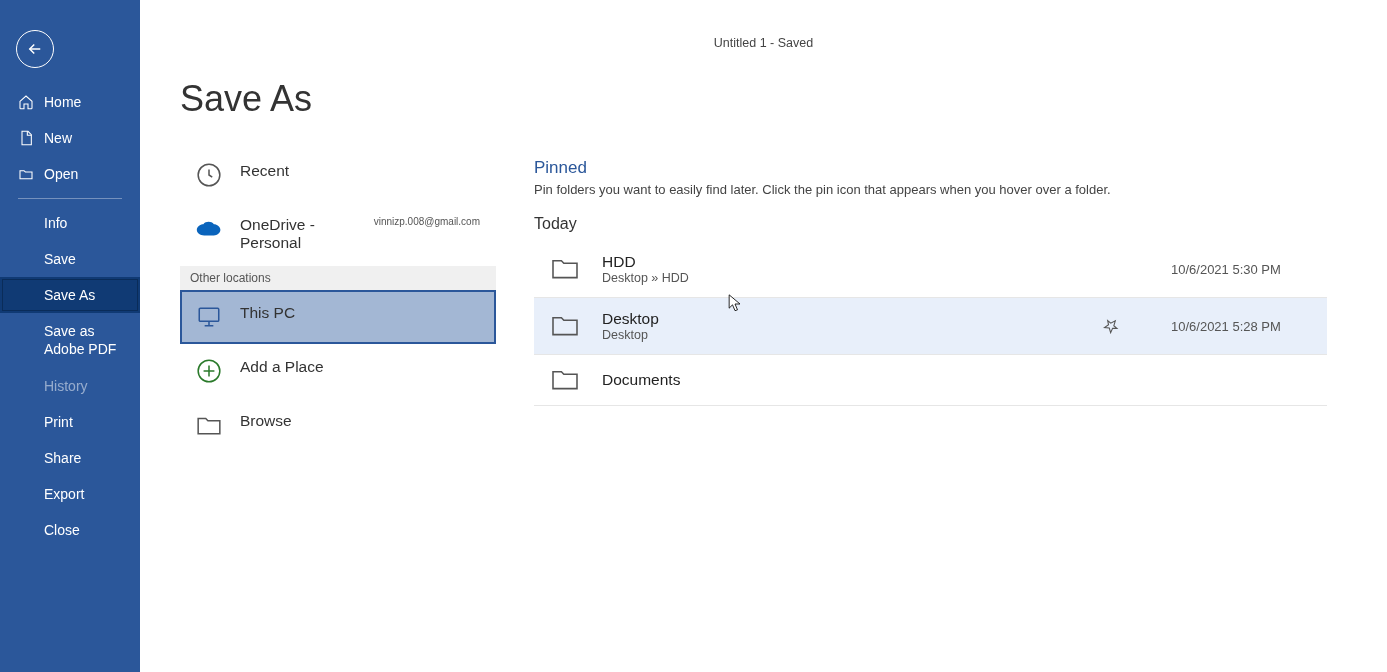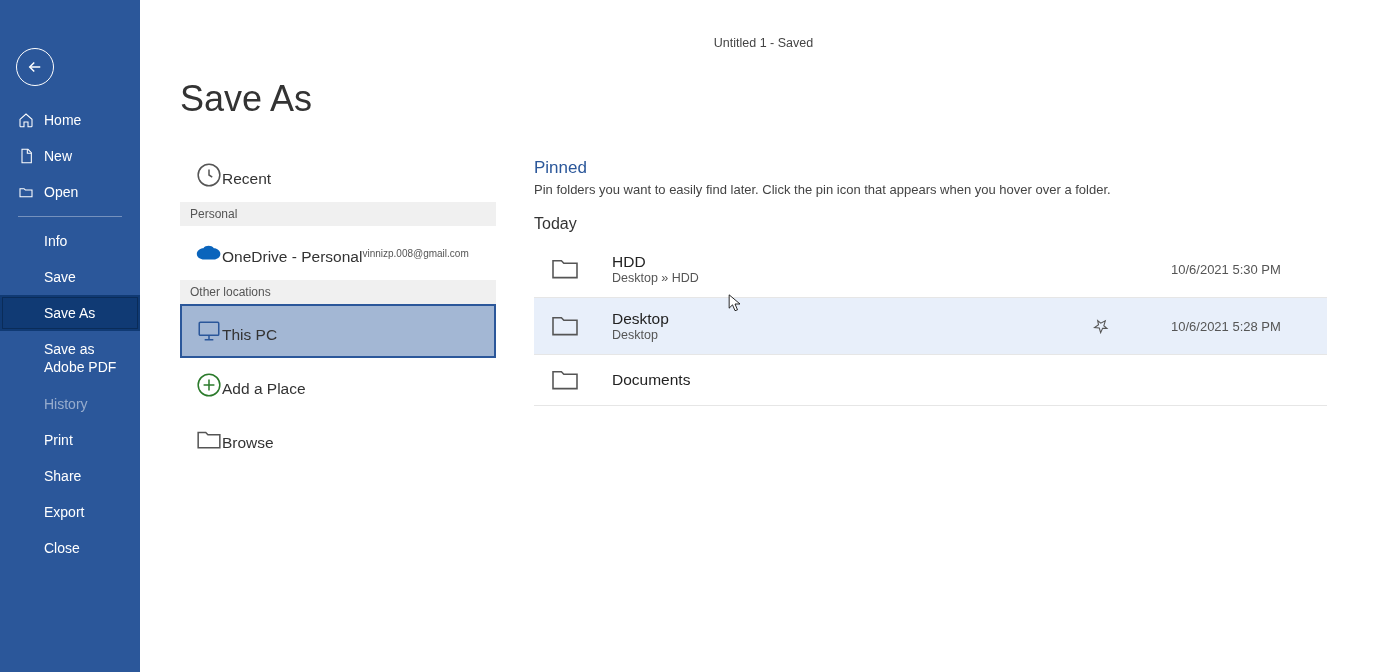--- a/index.html
+++ b/index.html
@@ -5,21 +5,21 @@
   * { margin: 0; padding: 0; box-sizing: border-box; font-family: "Segoe UI", sans-serif; }
   html, body { width: 1387px; height: 672px; overflow: hidden; background: #fff; }
   .app { display: flex; width: 100%; height: 100%; }
   
   .sidebar {
     width: 140px;
     background: #2b579a;
     color: #fff;
     display: flex;
     flex-direction: column;
-    padding-top: 40px;
+    padding-top: 22px;
   }
   .back-btn {
     width: 38px; height: 38px; border: 1.5px solid #fff; border-radius: 50%;
     display: flex; align-items: center; justify-content: center;
     margin: 8px 0 16px 16px; cursor: pointer;
   }
   .nav-item {
     display: flex; align-items: center; gap: 10px;
     padding: 10px 18px; font-size: 14px; cursor: pointer;
     color: #fff;
@@ -31,39 +31,39 @@
   .nav-icon { width: 16px; height: 16px; flex-shrink: 0; }
   
   .main { flex: 1; display: flex; flex-direction: column; margin-top: 28px; }
   .titlebar { height: 30px; display:flex; justify-content:center; align-items:center; font-size:12.5px; color:#444; }
   .content { flex:1; display:flex; }
   .locations {
     width: 360px; padding: 0 0 0 40px; display:flex; flex-direction:column;
   }
   .page-title { font-size: 36px; font-weight: 300; color:#333; margin: 20px 0 28px 0; }
   .loc-item {
-    display:flex; align-items:flex-end; padding:12px 14px; margin-right:4px;
+    display:flex; align-items:flex-start; gap:18px; padding:12px 14px; margin-right:4px;
     font-size:15.5px; color:#333; cursor:pointer; border:2px solid transparent;
   }
   .loc-item.selected {
     background:#a3b7d4; border:2px solid #2b579a;
   }
   .loc-section-header {
     background:#f0f0f0; color:#555; font-size:12px; padding:5px 10px; margin-right:4px;
   }
   .loc-icon { width:26px; height:26px; flex-shrink:0; display:flex; align-items:center; justify-content:center; }
   .loc-text { display:flex; }
   .loc-sub { font-size:10px; color:#555; }
   
   .folders { flex:1; padding: 0 60px 0 34px; display:flex; flex-direction:column; margin-top:100px; }
   .section-title { font-size:17px; color:#2b579a; margin-bottom:4px; }
   .section-help { font-size:13px; color:#444; margin-bottom:18px; }
   .section-title2 { font-size:16px; color:#333; margin-bottom:8px; }
   .folder-row {
-    display:flex; align-items:center; padding:12px 16px; gap:32px;
+    display:flex; align-items:center; padding:12px 16px; gap:22px;
     border-bottom:1px solid #e6e6e6; cursor:pointer;
   }
   .folder-row.hovered { background:#e8effa; }
   .folder-icon { width:30px; height:26px; flex-shrink:0; }
   .folder-text { display:flex; flex-direction:column; flex:1; }
   .folder-name { font-size:15.5px; color:#222; }
   .folder-path { font-size:12.5px; color:#555; }
   .pin-icon { width:16px; height:16px; color:#555; margin-right:30px; }
   .folder-date { font-size:13px; color:#555; width:140px; text-align:left; }
   
@@ -143,21 +143,20 @@
         <div class="loc-item">
           <span class="loc-icon">
             <svg width="26" height="26" viewBox="0 0 24 24" fill="none" stroke="#555" stroke-width="1.4">
                 <circle cx="12" cy="12" r="10"></circle>
                 <path d="M12 7v5l3 2"></path>
               </svg>
           </span>
           <span>Recent</span>
         </div>
 
-        <div class="loc-section-header">Personal</div>
 
         <div class="loc-item">
           <span class="loc-icon">
             <svg width="28" height="20" viewBox="0 0 32 20">
                 <path fill="#0a64bc" d="M10 18c-5 0-9-3-9-7 0-4 4-7 8-7 3-4 10-4 13 0 4 0 8 3 8 7 0 4-4 7-8 7H10z"></path>
               </svg>
           </span>
           <div class="loc-text">
             <span>OneDrive - Personal</span>
             <span class="loc-sub">vinnizp.008@gmail.com</span>

